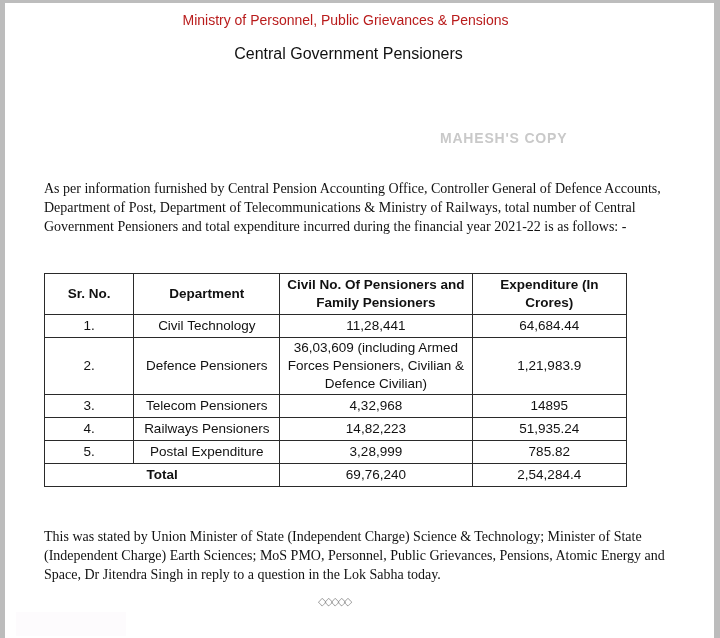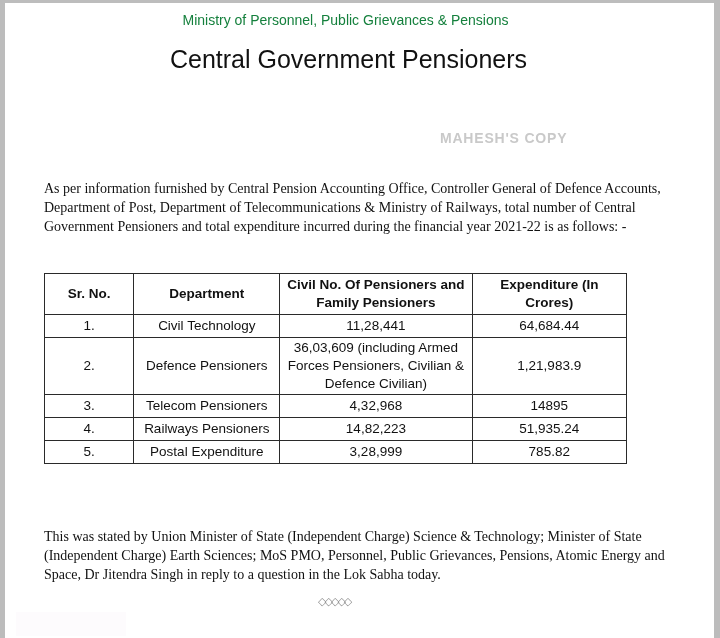--- a/index.html
+++ b/index.html
@@ -27,28 +27,28 @@
     }
     .page {
       position: absolute; left: 5px; top: 3px; right: 6px; bottom: 0;
       background: #ffffff;
     }
     .ministry {
       position: absolute; left: 0; right: 0; top: 9px;
       text-align: center;
       font-family: "Liberation Sans", sans-serif;
       font-size: 14px;
-      color: #15803d;
+      color: #b91c1c;
       padding-right: 28px;
     }
     .title {
       position: absolute; left: 0; right: 0; top: 42px;
       text-align: center;
       font-family: "Liberation Sans", sans-serif;
-      font-size: 25px;
+      font-size: 16px;
       color: #111;
       padding-right: 22px;
     }
     .posted {
       position: absolute; left: 225px; top: 124px;
       font-family: "Liberation Sans", sans-serif;
       font-size: 13px;
       color: #111;
     }
     .watermark {
@@ -155,20 +155,25 @@
         <td>Railways Pensioners</td>
         <td>14,82,223</td>
         <td>51,935.24</td>
       </tr>
       <tr>
         <td>5.</td>
         <td>Postal Expenditure</td>
         <td>3,28,999</td>
         <td>785.82</td>
       </tr>
+      <tr>
+        <td colspan="2" style="font-weight:bold;">Total</td>
+        <td>69,76,240</td>
+        <td>2,54,284.4</td>
+      </tr>
     </tbody>
   </table>
 
   <div class="closing">This was stated by Union Minister of State (Independent Charge) Science &amp; Technology; Minister of State (Independent Charge) Earth Sciences; MoS PMO, Personnel, Public Grievances, Pensions, Atomic Energy and Space, Dr Jitendra Singh in reply to a question in the Lok Sabha today.</div>
 
   <div class="ornament">◇◇◇◇◇</div>
 </div>
 
 <div class="smudge"></div>
 

